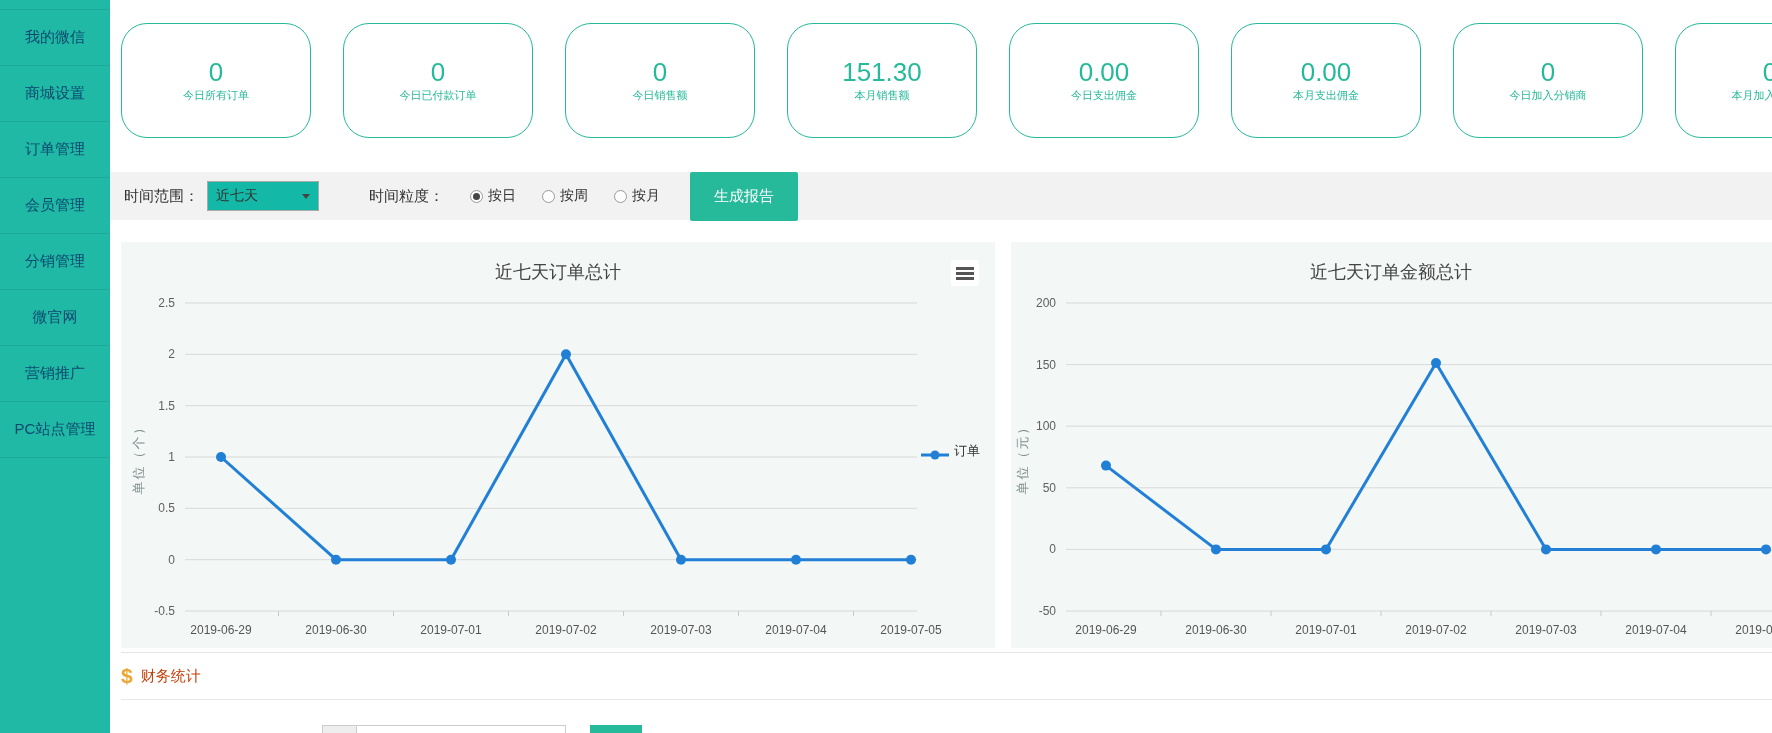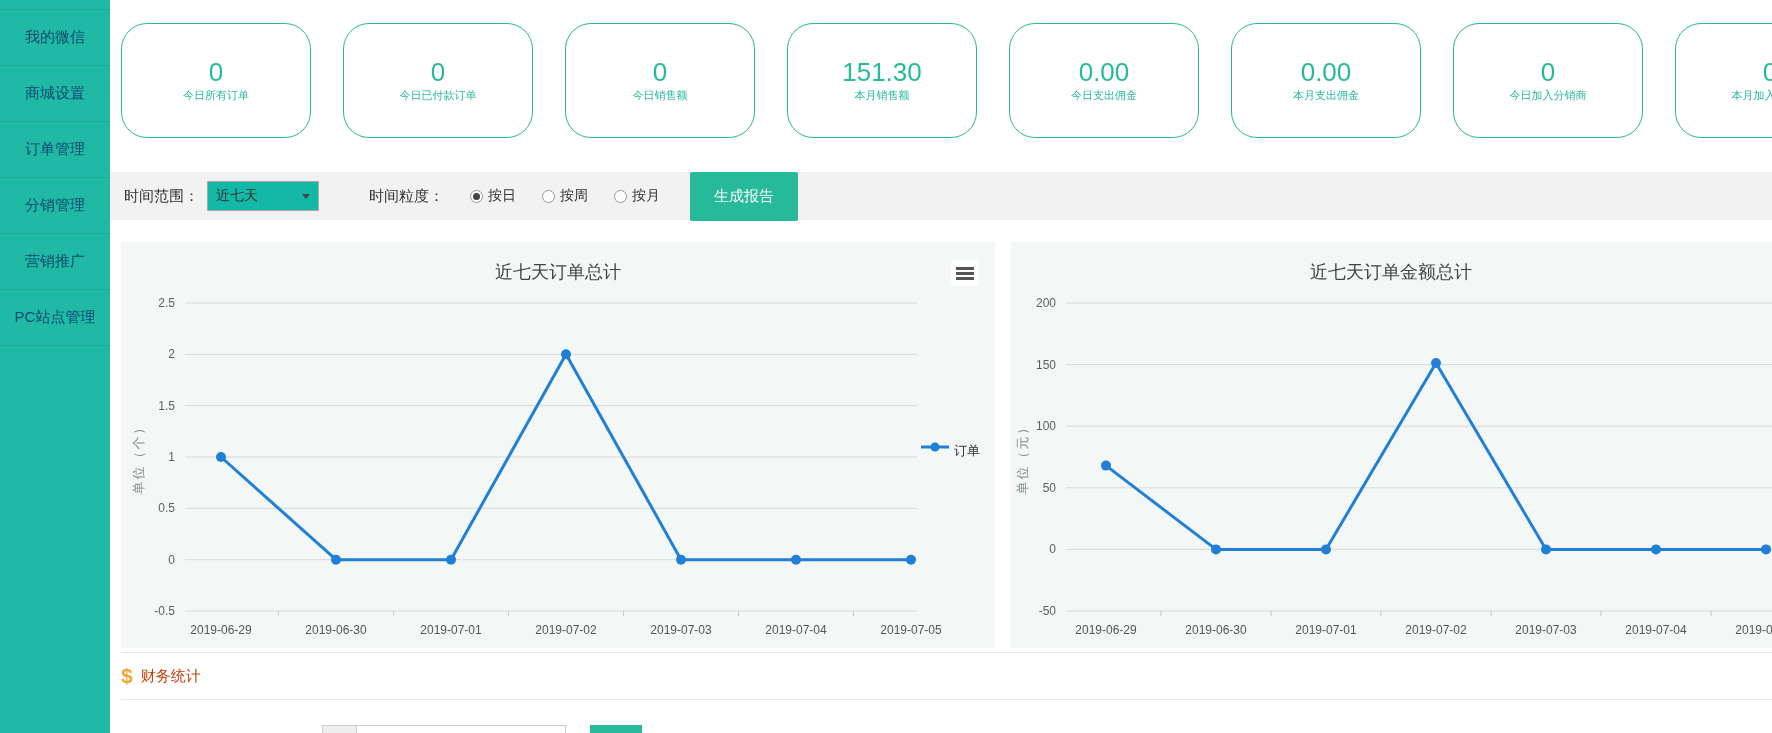--- a/index.html
+++ b/index.html
@@ -39,21 +39,21 @@
   .gen-btn{margin-left:30px;background:var(--accent);color:#fff;border:none;font-size:15px;
     padding:15px 24px;border-radius:2px;cursor:pointer;font-family:inherit;}
 
   
   .panel{position:absolute;top:242px;height:406px;background:#f3f7f6;}
   .panel1{left:121px;width:874px;}
   .panel2{left:1011px;width:761px;overflow:hidden;}
   .menu-btn{position:absolute;right:16px;top:18px;width:28px;height:26px;background:#fff;border-radius:3px;
     display:flex;flex-direction:column;align-items:center;justify-content:center;gap:2px;cursor:pointer;}
   .menu-btn span{display:block;width:18px;height:3px;background:#555;}
-  .legend{position:absolute;left:800px;top:200px;display:flex;align-items:flex-start;gap:5px;
+  .legend{position:absolute;left:800px;top:200px;display:flex;align-items:flex-end;gap:5px;
     font-size:13px;color:#333;cursor:pointer;}
 
   
   .divider{position:absolute;left:121px;top:652px;width:1651px;height:1px;background:#e5e5e5;}
   .fin-header{position:absolute;left:121px;top:653px;width:1651px;height:47px;
     display:flex;align-items:center;gap:8px;border-bottom:1px solid #e8e8e8;}
   .dollar{color:#f0a431;font-size:21px;font-weight:bold;}
   .fin-title{font-size:15px;color:#c2410c;}
   .addon{position:absolute;left:322px;top:725px;width:35px;height:30px;background:#eee;border:1px solid #ccc;}
   .frag-input{position:absolute;left:356px;top:725px;width:210px;height:30px;background:#fff;border:1px solid #ccc;}
@@ -69,21 +69,27 @@
     <div class="sb-item">
         <span>我的微信</span>
       </div>
     <div class="sb-item">
         <span>商城设置</span>
       </div>
     <div class="sb-item">
         <span>订单管理</span>
       </div>
     <div class="sb-item">
+        <span>会员管理</span>
+      </div>
+    <div class="sb-item">
         <span>分销管理</span>
+      </div>
+    <div class="sb-item">
+        <span>微官网</span>
       </div>
     <div class="sb-item">
         <span>营销推广</span>
       </div>
     <div class="sb-item">
         <span>PC站点管理</span>
       </div>
   </nav>
 
   <div class="cards">

